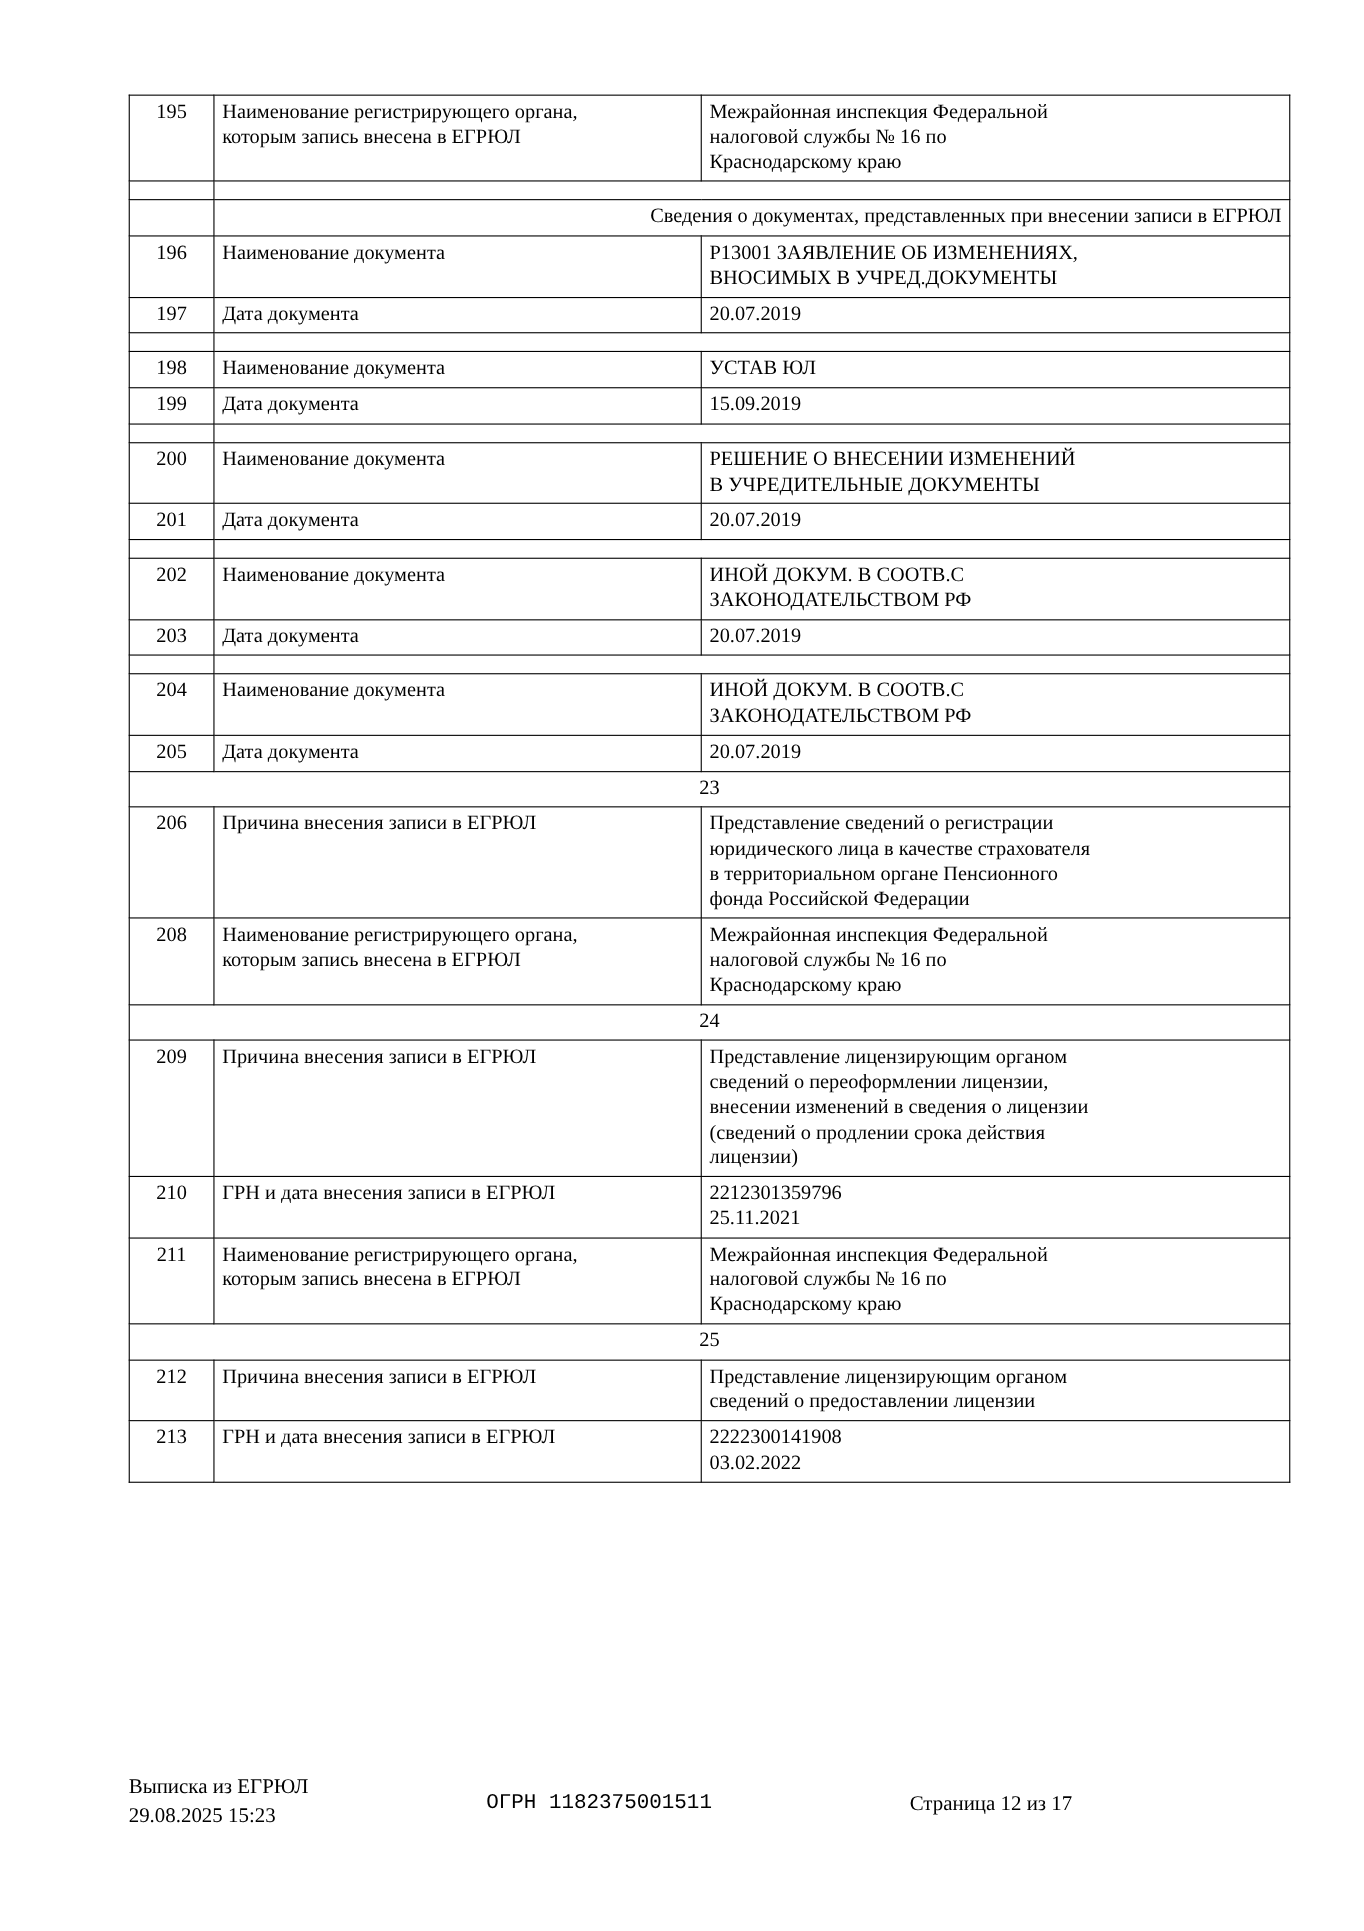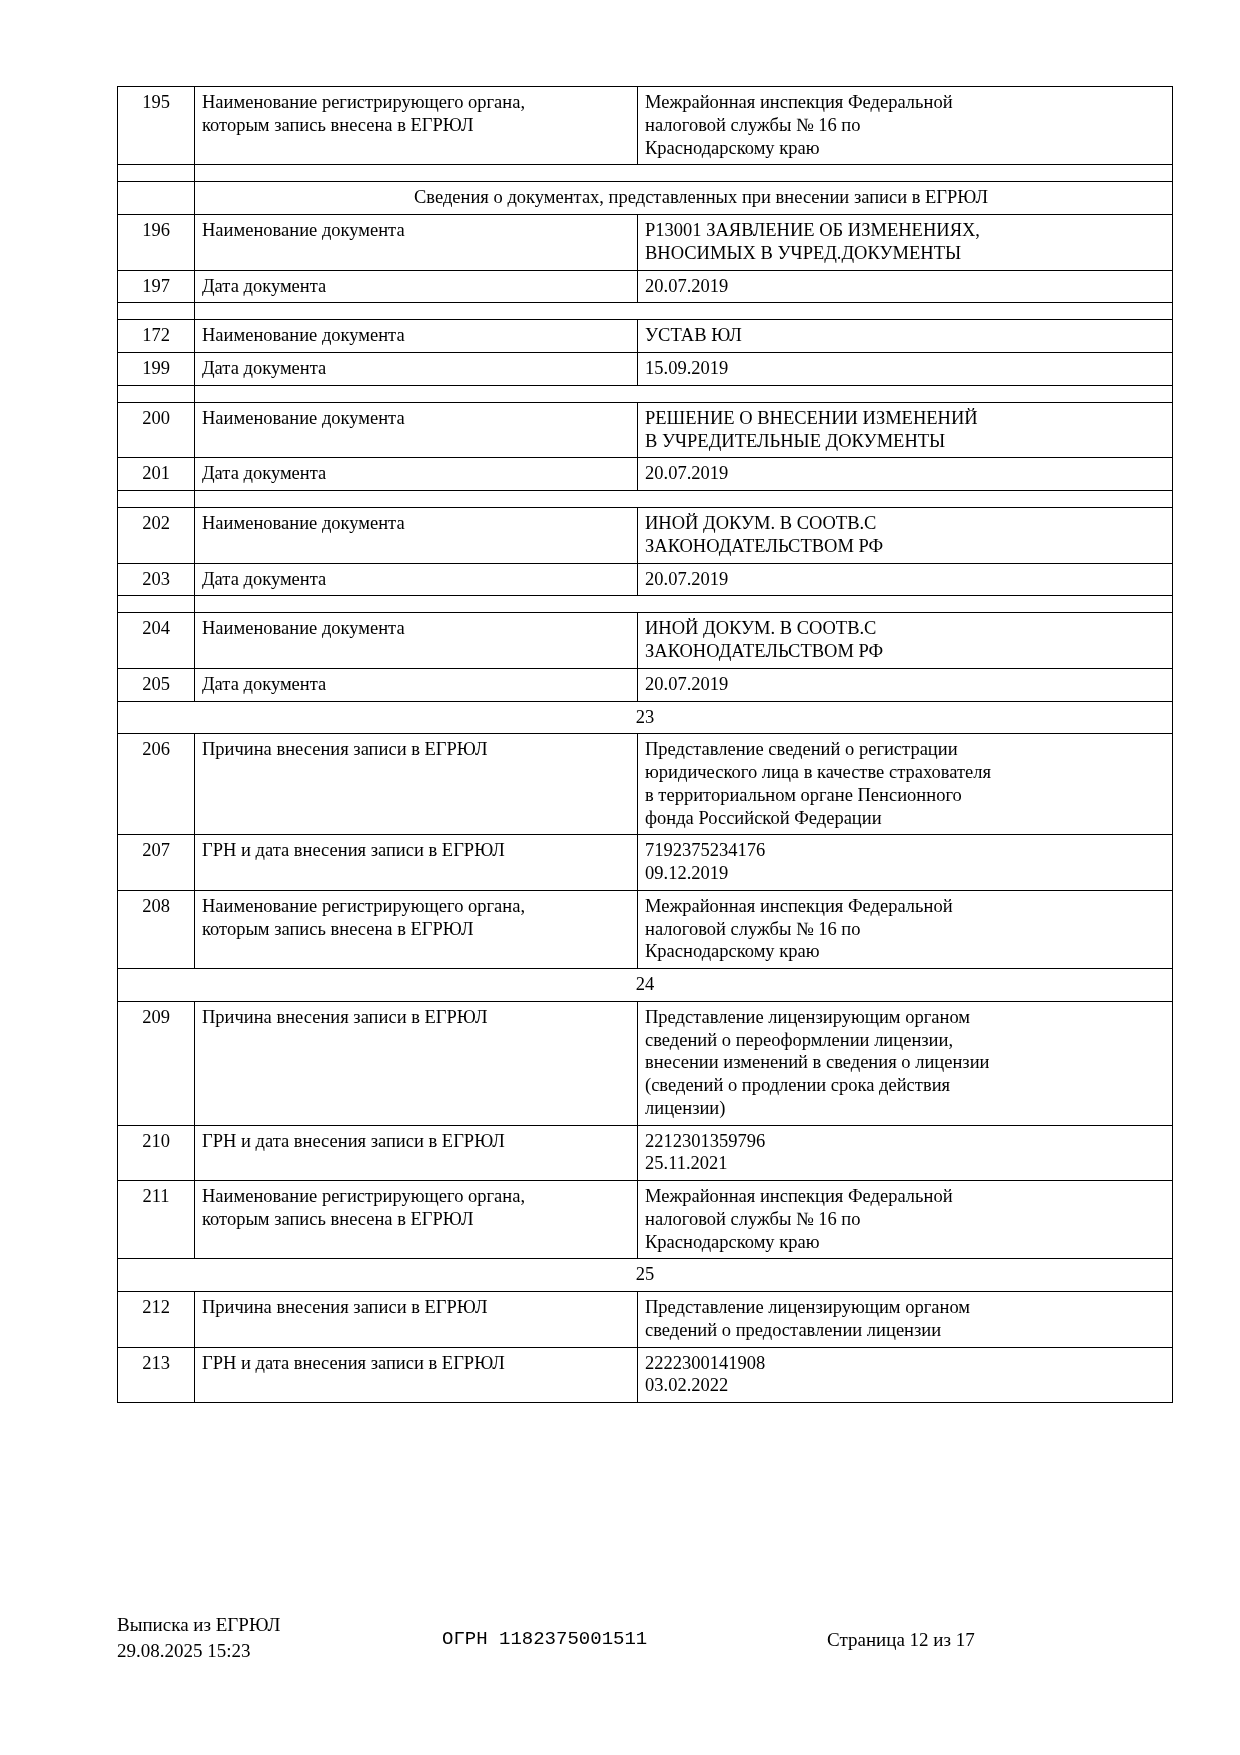--- a/index.html
+++ b/index.html
@@ -44,21 +44,21 @@
     height: 16px;
     padding: 0;
   }
   tr.spacer td.gap {
     border-left: 1.5px solid #000;
     border-right: 1.5px solid #000;
     border-top: 1.5px solid #000;
     border-bottom: 1.5px solid #000;
   }
   td.section-wide {
-    text-align: center;
+    text-align: right;
     padding-left: 42px;
   }
   td.section-center {
     text-align: center;
     font-weight: normal;
   }
   .footer {
     position: absolute;
     left: 117px;
     top: 1612px;
@@ -108,21 +108,21 @@
         <tr>
           <td class="col-num">197</td>
           <td class="col-label nowrap">Дата документа</td>
           <td class="col-value nowrap">20.07.2019</td>
         </tr>
         <tr class="spacer">
           <td class="col-num gap"></td>
           <td class="gap" colspan="2"></td>
         </tr>
         <tr>
-          <td class="col-num">172</td>
+          <td class="col-num">198</td>
           <td class="col-label nowrap">Наименование документа</td>
           <td class="col-value nowrap">УСТАВ ЮЛ</td>
         </tr>
         <tr>
           <td class="col-num">199</td>
           <td class="col-label nowrap">Дата документа</td>
           <td class="col-value nowrap">15.09.2019</td>
         </tr>
         <tr class="spacer">
           <td class="col-num gap"></td>
@@ -172,26 +172,20 @@
         <tr>
           <td class="section-center" colspan="3">23</td>
         </tr>
         <tr>
           <td class="col-num">206</td>
           <td class="col-label nowrap">Причина внесения записи в ЕГРЮЛ</td>
           <td class="col-value nowrap">Представление сведений о регистрации
 юридического лица в качестве страхователя
 в территориальном органе Пенсионного
 фонда Российской Федерации</td>
-        </tr>
-        <tr>
-          <td class="col-num">207</td>
-          <td class="col-label nowrap">ГРН и дата внесения записи в ЕГРЮЛ</td>
-          <td class="col-value nowrap">7192375234176
-09.12.2019</td>
         </tr>
         <tr>
           <td class="col-num">208</td>
           <td class="col-label nowrap">Наименование регистрирующего органа,
 которым запись внесена в ЕГРЮЛ</td>
           <td class="col-value nowrap">Межрайонная инспекция Федеральной
 налоговой службы № 16 по
 Краснодарскому краю</td>
         </tr>
         <tr>

